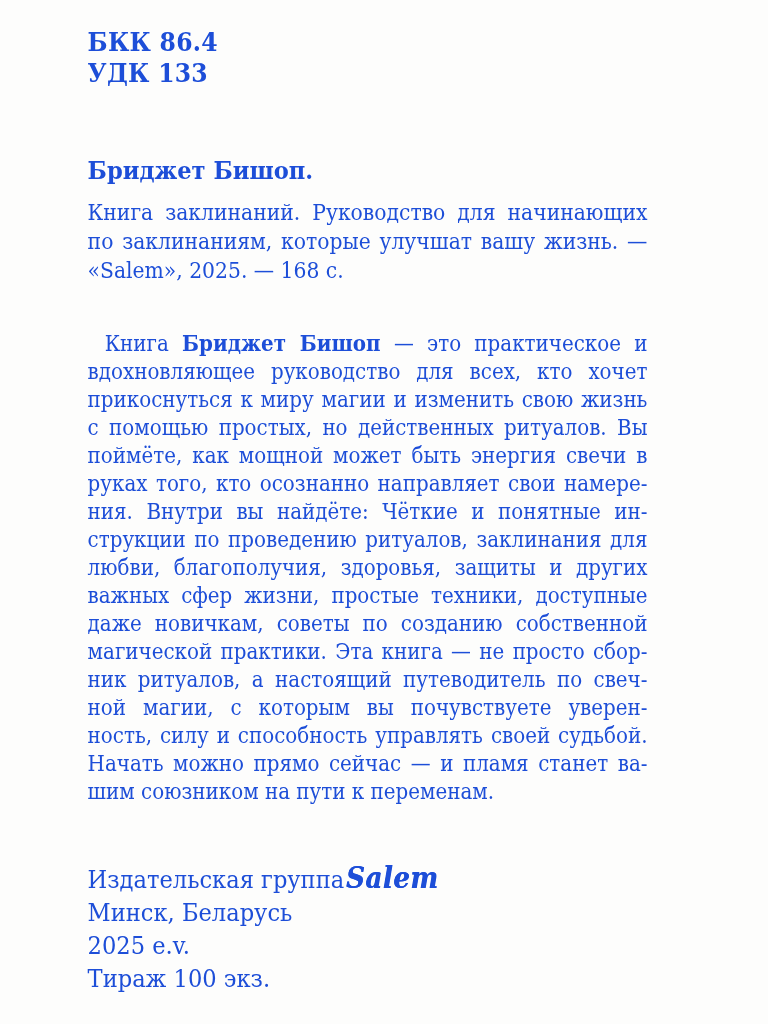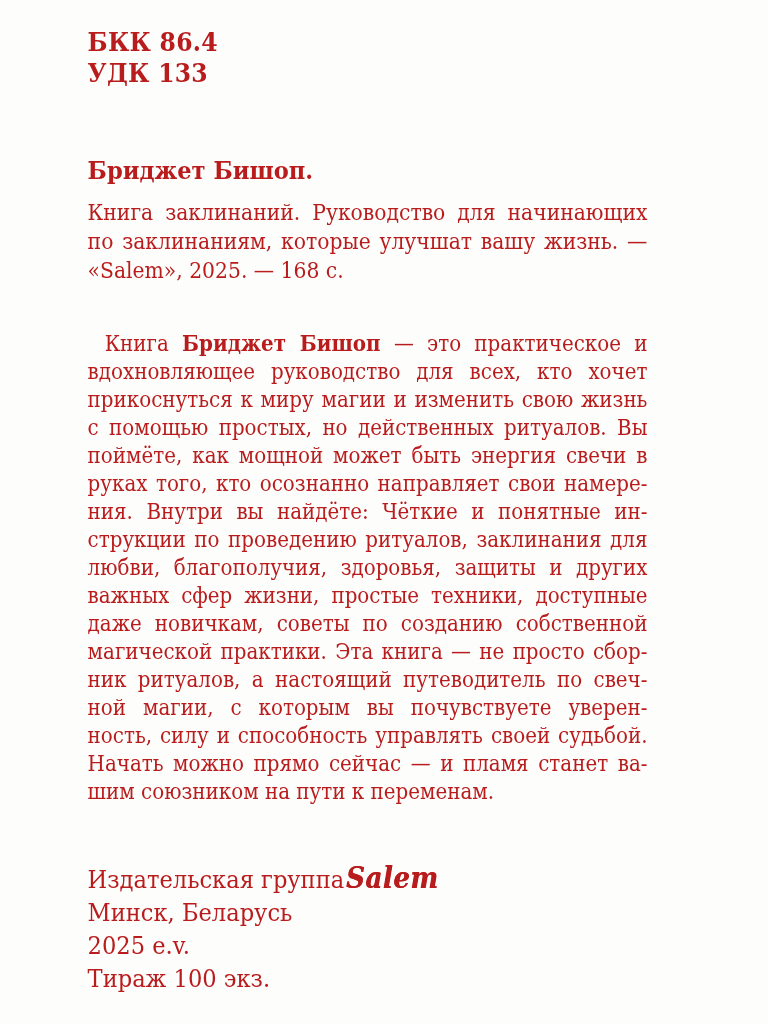--- a/index.html
+++ b/index.html
@@ -5,21 +5,21 @@
   html, body {
     margin: 0;
     padding: 0;
     background: #ffffff;
   }
   .page {
     position: relative;
     width: 768px;
     height: 1024px;
     background: #fdfdfc;
-    color: #b91c1c;
+    color: #1d4ed8;
     font-family: "DejaVu Serif", "Liberation Serif", serif;
     overflow: hidden;
   }
   
   .condense {
     box-sizing: border-box;
     width: 850px;
     transform: scaleX(0.903);
     transform-origin: 0 0;
     padding: 27px 0 0 97px;

